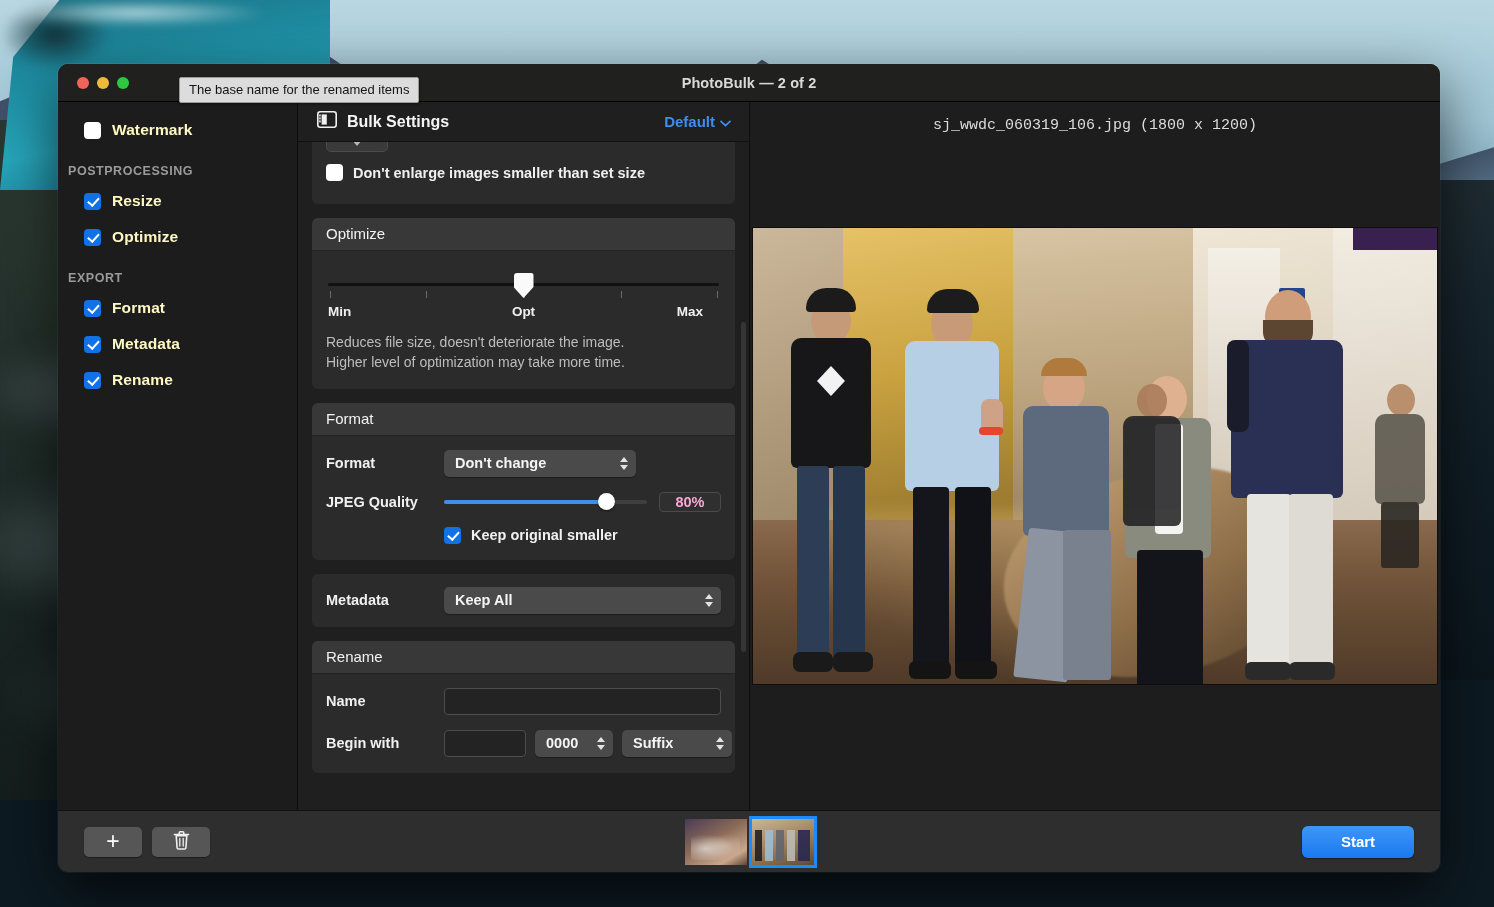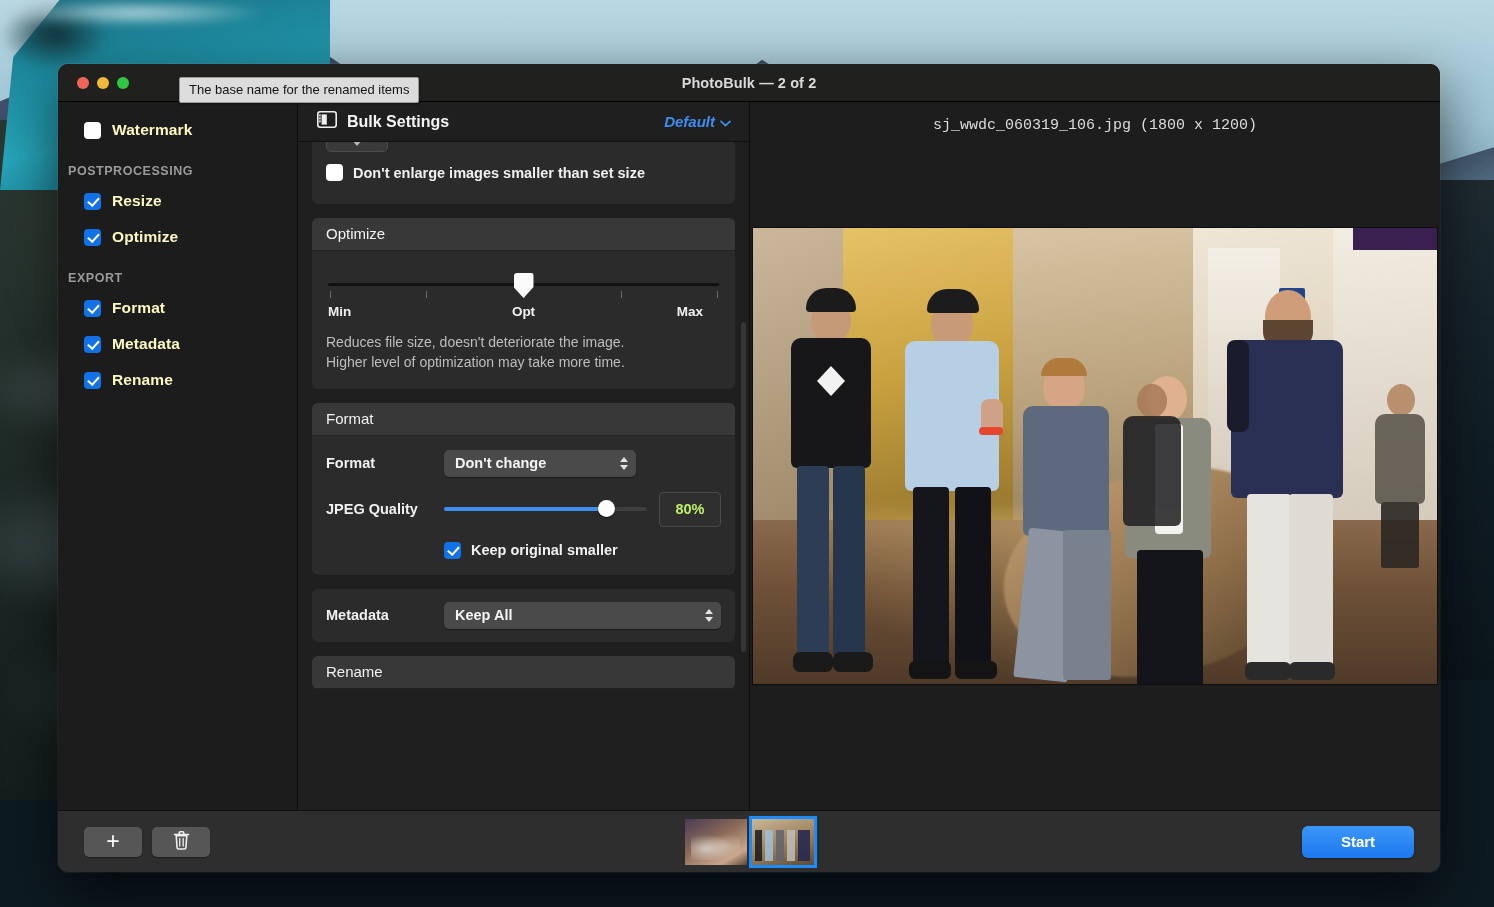--- a/index.html
+++ b/index.html
@@ -225,21 +225,21 @@
     height: 40px; flex: 0 0 40px;
     display: flex; align-items: center;
     padding: 0 18px 0 19px;
     gap: 10px;
     border-bottom: 1px solid #111;
   }
   #settings-title { font-size: 16px; font-weight: bold; color: #f4f4f4; }
   #preset-btn {
     margin-left: auto;
     display: flex; align-items: center; gap: 5px;
-    color: #3e8ef0; font-size: 15px; font-style: italic; font-weight: bold;
+    color: #3e8ef0; font-size: 15px; font-weight: bold;
   }
   #settings-scroll {
     flex: 1 1 auto; overflow: hidden;
     padding: 0 14px;
     position: relative;
   }
   .scrollbar-thumb {
     position: absolute; right: 3px; top: 180px;
     width: 5px; height: 330px;
     background: rgba(255,255,255,.10);
@@ -357,26 +357,26 @@
   .qslider-fill {
     position: absolute; left: 0; top: 7px; height: 4px;
     background: #3e8ef0; border-radius: 2px;
   }
   .qslider-knob {
     position: absolute; top: 0; width: 17px; height: 17px;
     margin-left: -8.5px; border-radius: 50%;
     background: #fff; box-shadow: 0 1px 2px rgba(0,0,0,.6);
   }
   .qfield {
-    width: 62px; height: 35px; flex: 0 0 62px;
+    width: 62px; height: 20px; flex: 0 0 62px;
     background: #2f2f2f;
     border: 1px solid #4a4a4a;
     border-radius: 4px;
     display: flex; align-items: center; justify-content: center;
-    font-size: 14.5px; color: #bef264; font-weight: bold;
+    font-size: 14.5px; color: #f9a8d4; font-weight: bold;
   }
   .sub-row { display: flex; align-items: center; gap: 10px; padding-left: 118px; }
   .sub-row .lbl { font-size: 14.5px; color: #f0f0f0; font-weight: bold; }
 
   .tinput {
     height: 27px;
     background: #232323;
     border: 1px solid #4d4d4d;
     border-radius: 4px;
   }
@@ -675,20 +675,44 @@
                       <i class="up"></i>
                       <i class="down"></i>
                     </span>
                 </span>
               </div>
             </div>
           </div>
 
           <div class="panel">
             <div class="panel-header">Rename</div>
+            <div class="panel-body">
+              <div class="frow">
+                <span class="flabel">Name</span>
+                <input class="tinput" id="name-input" type="text" style="color: rgb(242, 242, 242); font-size: 14px; padding: 0px 8px; outline: none;" value="">
+              </div>
+              <div class="frow" style="margin-bottom:0">
+                <span class="flabel">Begin with</span>
+                <input class="tinput" id="beginwith-input" type="text" style="color: rgb(242, 242, 242); font-size: 14px; padding: 0px 8px; outline: none;" value="">
+                <span class="popup" id="counter-popup">
+                  <span>0000</span>
+                  <span class="chev">
+                      <i class="up"></i>
+                      <i class="down"></i>
+                    </span>
+                </span>
+                <span class="popup" id="affix-popup">
+                  <span>Suffix</span>
+                  <span class="chev">
+                      <i class="up"></i>
+                      <i class="down"></i>
+                    </span>
+                </span>
+              </div>
+            </div>
           </div>
 
           <div class="scrollbar-thumb"></div>
         </div>
       </div>
 
       <div id="preview-col">
         <div id="preview-title">sj_wwdc_060319_106.jpg (1800 x 1200)</div>
         <div id="preview-stage">
           <div id="photo">

